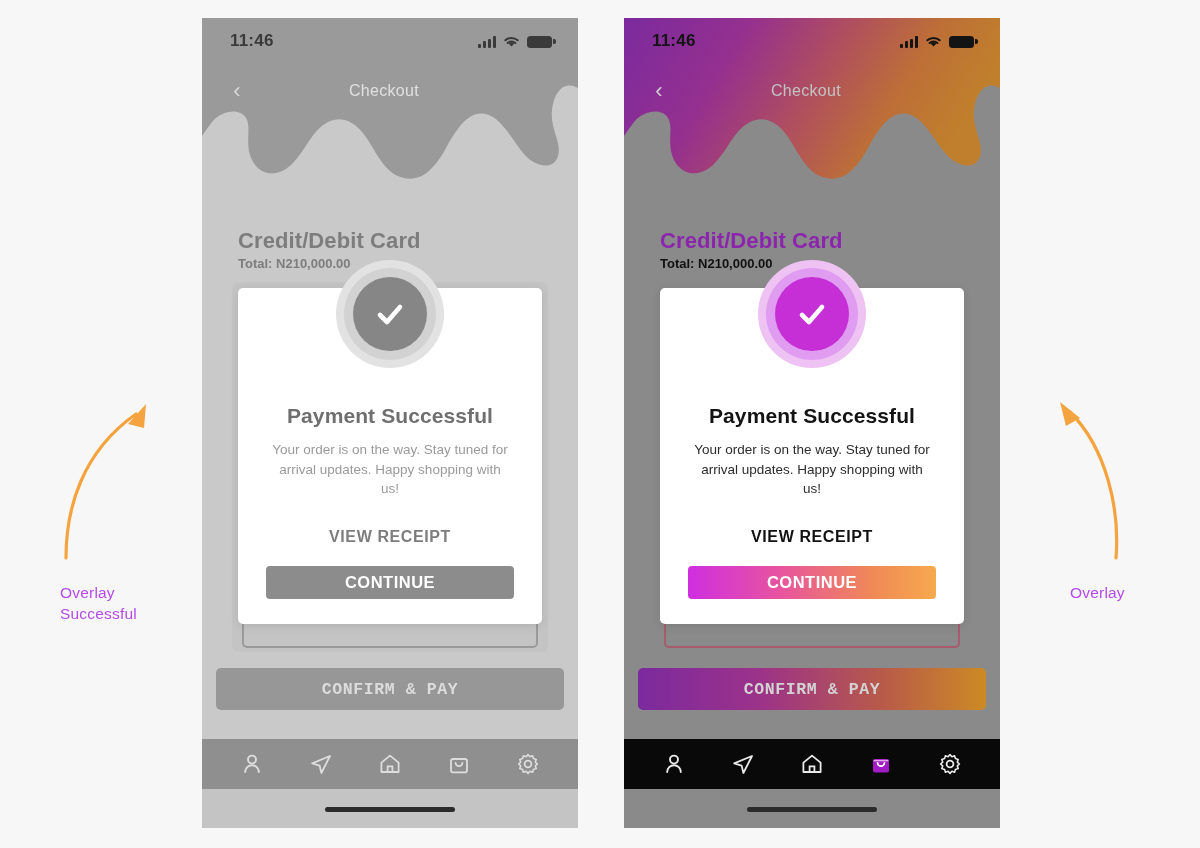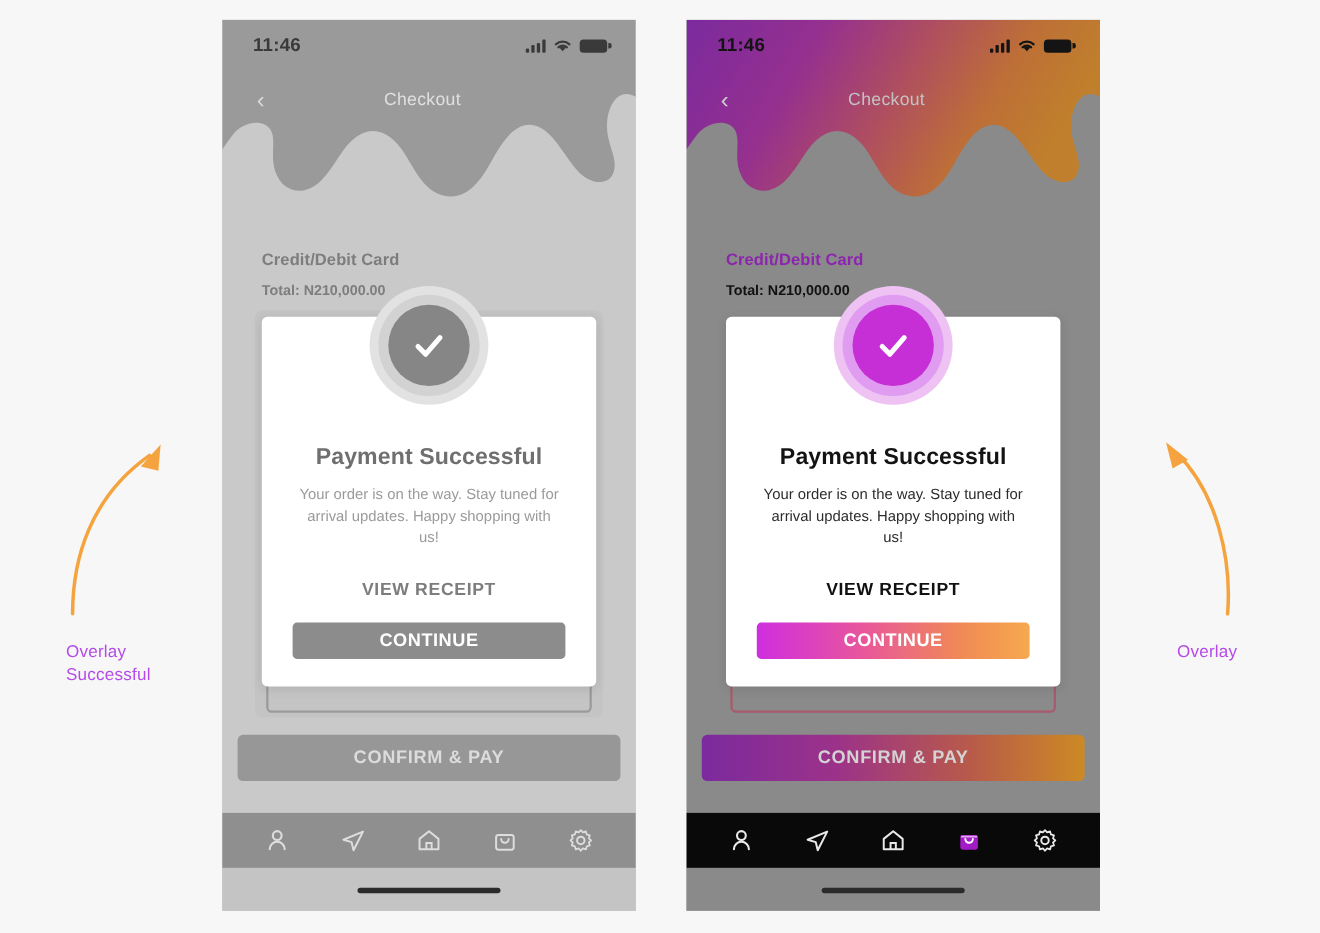--- a/index.html
+++ b/index.html
@@ -52,21 +52,21 @@
   }
   .back-chevron {
     position: absolute; top: 60px; left: 24px; z-index: 7;
     width: 22px; height: 26px; display: flex; align-items: center; justify-content: center;
     font-size: 22px; line-height: 1;
   }
 
   
   .body-area { position: absolute; top: 172px; left: 14px; right: 14px; bottom: 0; z-index: 4; }
 
-  .section-title { position: absolute; top: 38px; left: 22px; font-size: 15px; font-weight: 700; letter-spacing: .1px; }
+  .section-title { position: absolute; top: 38px; left: 22px; font-size: 22px; font-weight: 700; letter-spacing: .1px; }
   .total-line   { position: absolute; top: 66px; left: 22px; font-size: 13px; font-weight: 700; }
 
   
   .form-card {
     position: absolute; top: 92px; left: 16px; right: 16px; height: 370px;
     border-radius: 6px;
   }
   .field {
     position: absolute; left: 10px; right: 10px; height: 48px;
     border-radius: 5px; border-width: 2px; border-style: solid;
@@ -107,21 +107,21 @@
   .continue-btn {
     position: absolute; top: 278px; left: 28px; right: 28px; height: 33px;
     border-radius: 4px; display: flex; align-items: center; justify-content: center;
     color: #fff; font-size: 16.5px; font-weight: 700; letter-spacing: .5px;
   }
 
   
   .confirm-btn {
     position: absolute; left: 14px; right: 14px; top: 650px; height: 42px;
     border-radius: 5px; display: flex; align-items: center; justify-content: center;
-    font-size: 16.5px; font-weight: 700; letter-spacing: .6px; z-index: 4;
+    font-size: 16.5px; font-weight: 700; letter-spacing: .6px; z-index: 4; font-family: Liberation Mono, monospace;
   }
 
   
   .tabbar {
     position: absolute; left: 0; right: 0; top: 721px; height: 50px; z-index: 5;
     display: flex; align-items: center; justify-content: space-around; padding: 0 16px;
   }
   .tab-item { width: 40px; height: 34px; display: flex; align-items: center; justify-content: center; }
   .tab-item svg { display: block; }
 

